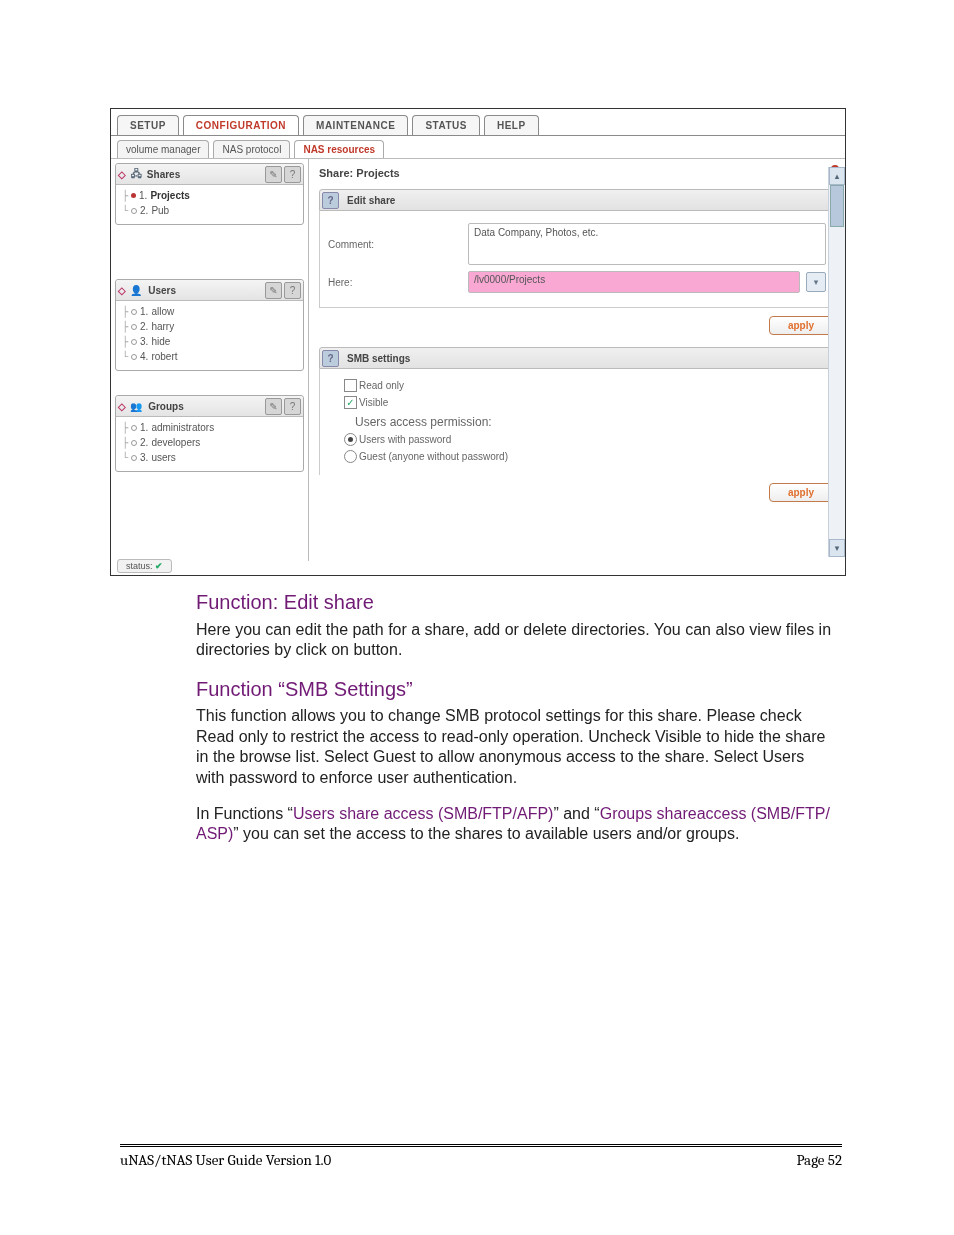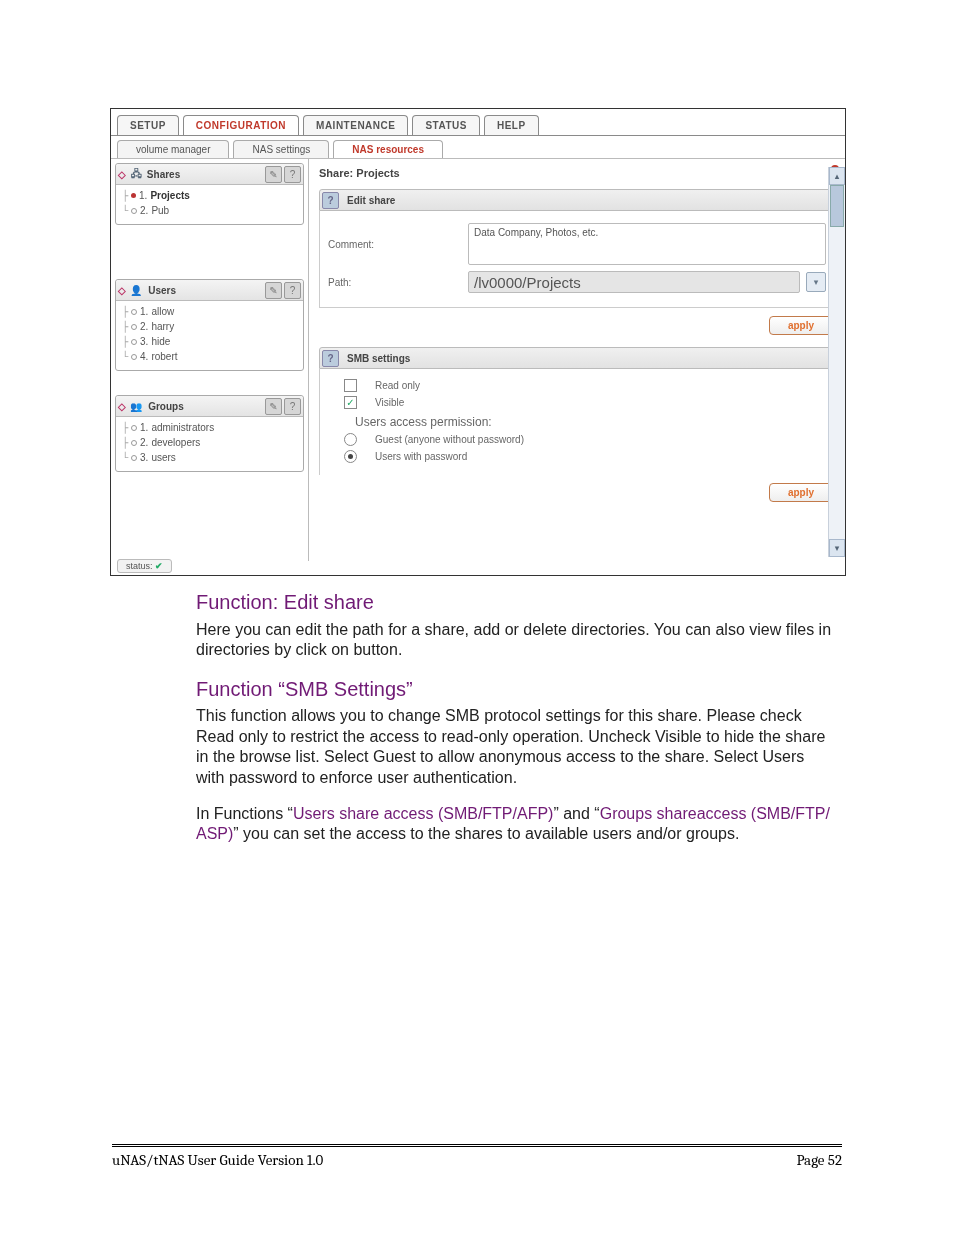--- a/index.html
+++ b/index.html
@@ -3,21 +3,21 @@
 <meta charset="utf-8">
 <style>
   html,body{margin:0;padding:0;background:#fff;font-family:"Times New Roman",serif;color:#000}
   .page{width:954px;height:1199px;position:relative;margin:0 auto;box-sizing:border-box}
   .shot{position:absolute;left:110px;top:108px;width:734px;height:466px;border:1px solid #333;background:#fff;font-family:Verdana,Arial,sans-serif;font-size:11px;color:#444}
   
   .tabrow{display:flex;align-items:flex-end;padding-left:6px;border-bottom:1px solid #8a8a8a;height:26px;background:#fff}
   .tab{border:1px solid #8a8a8a;border-bottom:none;border-radius:4px 4px 0 0;padding:4px 12px;margin-right:4px;background:#f6f6f6;font-size:10px;font-weight:bold;color:#555;letter-spacing:.5px}
   .tab.active{background:#fff;color:#c0392b;font-weight:bold}
   .subtabrow{display:flex;align-items:flex-end;padding-left:6px;border-bottom:1px solid #bbb;height:22px;background:#fff}
-  .subtab{border:1px solid #aaa;border-bottom:none;border-radius:4px 4px 0 0;padding:3px 18px;margin-right:4px;background:#f4f4f4;font-size:10px;color:#555}
+  .subtab{border:1px solid #aaa;border-bottom:none;border-radius:4px 4px 0 0;padding:3px 8px;margin-right:4px;background:#f4f4f4;font-size:10px;color:#555}
   .subtab.active{background:#fff;color:#c0392b;font-weight:bold}
   .body{display:flex;height:calc(100% - 48px - 16px)}
   
   .sidebar{width:198px;border-right:1px solid #bbb;padding:4px 4px 0 4px;box-sizing:border-box;background:#fff}
   .panel{border:1px solid #aaa;border-radius:3px;margin-bottom:6px;background:#fff}
   .panel-head{display:flex;align-items:center;justify-content:space-between;background:linear-gradient(#f4f4f4,#e4e4e4);border-bottom:1px solid #bbb;border-radius:3px 3px 0 0;height:20px;padding:0 2px}
   .panel-head .title{display:flex;align-items:center;gap:5px;font-size:10px;font-weight:bold;color:#444}
   .panel-head .tools{display:flex;gap:2px}
   .tool{width:15px;height:15px;background:#d6d6d6;border:1px solid #999;border-radius:2px;display:flex;align-items:center;justify-content:center;font-size:10px;color:#777}
   .tree{padding:3px 4px 6px 6px;font-size:10px;color:#555}
@@ -31,59 +31,59 @@
   
   .main{flex:1;position:relative;background:#fff;padding:4px 10px 4px 10px;box-sizing:border-box}
   .share-title{position:relative;font-size:11px;font-weight:bold;color:#444;margin:4px 0 10px 0}
   .accent-dot{position:absolute;right:-4px;top:-2px;width:8px;height:8px;border-radius:50%;background:#c0392b}
   .section-bar{display:flex;align-items:center;background:linear-gradient(#f0f0f0,#e2e2e2);border:1px solid #bbb;border-radius:3px 3px 0 0;height:20px;padding:0 2px;font-size:10px;font-weight:bold;color:#444}
   .section-bar .q{width:15px;height:15px;background:#bcd;border:1px solid #88a;border-radius:2px;display:flex;align-items:center;justify-content:center;font-size:10px;color:#668;margin-right:8px}
   .formbox{border:1px solid #ccc;border-top:none;padding:6px 8px 8px 8px;background:#fff}
   .row{display:flex;align-items:center;margin:6px 0}
   .lbl{width:140px;font-size:10px;color:#666}
   .textarea{flex:1;border:1px solid #bbb;border-radius:2px;height:34px;padding:3px 5px;font-size:10px;color:#555;background:#fff}
-  .input{flex:1;border:1px solid #bbb;border-radius:2px;height:16px;padding:2px 5px;font-size:15px;color:#555;background:#e5e5e5}
+  .input{flex:1;border:1px solid #bbb;border-radius:2px;height:16px;padding:2px 5px;font-size:10px;color:#555;background:#f9a8d4}
   .dropdown-btn{width:18px;height:18px;margin-left:6px;background:#e5ecf4;border:1px solid #9ab;border-radius:2px;display:flex;align-items:center;justify-content:center;color:#678;font-size:9px}
   .apply-wrap{display:flex;justify-content:flex-end;margin:8px 2px 12px 0}
   .apply{background:linear-gradient(#fff,#eee);border:1px solid #c27a4a;border-radius:4px;padding:3px 18px;font-size:10px;font-weight:bold;color:#e07030}
-  .checkbox-row,.radio-row{display:flex;align-items:center;gap:18px;font-size:10px;color:#666;margin:4px 0 4px 16px}
+  .checkbox-row,.radio-row{display:flex;align-items:center;gap:2px;font-size:10px;color:#666;margin:4px 0 4px 16px}
   .checkbox{width:11px;height:11px;border:1px solid #888;background:#fff;display:flex;align-items:center;justify-content:center;font-size:10px;color:#2a6}
   .radio{width:11px;height:11px;border:1px solid #888;border-radius:50%;background:#fff;display:flex;align-items:center;justify-content:center}
   .radio .sel{width:5px;height:5px;border-radius:50%;background:#444}
   .perm-label{font-size:12px;color:#666;margin:6px 0 2px 27px}
   .statusbar{position:absolute;left:6px;bottom:2px;border:1px solid #bbb;border-radius:3px;background:#f2f2f2;font-size:9px;color:#555;padding:1px 8px}
   .statusbar .chk{color:#2a6;font-weight:bold}
   .vscroll{position:absolute;right:0;top:58px;width:16px;bottom:18px;background:#eef2f7;border-left:1px solid #c8d0db}
   .vscroll .arrow{height:16px;background:#dbe5f0;border:1px solid #a8b8cc;display:flex;align-items:center;justify-content:center;font-size:9px;color:#567}
   .vscroll .thumb{position:absolute;right:1px;left:1px;top:18px;height:40px;background:#b8c8dc;border:1px solid #8aa}
   
   .doc{position:absolute;left:196px;top:590px;width:640px;font-family:Arial,Helvetica,sans-serif;font-size:16px;color:#222;line-height:1.28}
   .doc h3{font-family:Arial,Helvetica,sans-serif;font-size:20px;font-weight:normal;color:#701a75;margin:0 0 4px 0}
   .doc p{margin:0 0 16px 0}
   .doc .gray{color:#701a75}
-  .footer{position:absolute;left:112px;right:112px;bottom:30px;border-top:3px double #000;padding-top:4px;display:flex;justify-content:space-between;font-family:Cambria,"Times New Roman",serif;font-size:15px}
+  .footer{position:absolute;left:120px;right:112px;bottom:30px;border-top:3px double #000;padding-top:4px;display:flex;justify-content:space-between;font-family:Cambria,"Times New Roman",serif;font-size:15px}
 </style>
 </head>
 <body>
 
 <div class="page">
 
   <div class="shot">
 
     <div class="tabrow">
       <div class="tab">SETUP</div>
       <div class="tab active">CONFIGURATION</div>
       <div class="tab">MAINTENANCE</div>
       <div class="tab">STATUS</div>
       <div class="tab">HELP</div>
     </div>
 
     <div class="subtabrow">
       <div class="subtab">volume manager</div>
-      <div class="subtab">NAS settings</div>
+      <div class="subtab">NAS protocol</div>
       <div class="subtab active">NAS resources</div>
     </div>
 
     <div class="body">
 
       <div class="sidebar">
 
         <div class="panel">
           <div class="panel-head">
             <span class="title">
@@ -198,21 +198,21 @@
         <div class="section-bar">
           <span class="q">?</span>
           <span>Edit share</span>
         </div>
         <div class="formbox">
           <div class="row">
             <div class="lbl">Comment:</div>
             <div class="textarea">Data Company, Photos, etc.</div>
           </div>
           <div class="row">
-            <div class="lbl">Path:</div>
+            <div class="lbl">Here:</div>
             <div class="input">/lv0000/Projects</div>
             <div class="dropdown-btn">
                 <span>▾</span>
               </div>
           </div>
         </div>
         <div class="apply-wrap">
             <button class="apply">apply</button>
           </div>
 
@@ -224,28 +224,28 @@
           <div class="checkbox-row">
             <span class="checkbox"></span>
             <span>Read only</span>
           </div>
           <div class="checkbox-row">
             <span class="checkbox">✓</span>
             <span>Visible</span>
           </div>
           <div class="perm-label">Users access permission:</div>
           <div class="radio-row">
+            <span class="radio">
+                <span class="sel"></span>
+              </span>
+            <span>Users with password</span>
+          </div>
+          <div class="radio-row">
             <span class="radio"></span>
             <span>Guest (anyone without password)</span>
-          </div>
-          <div class="radio-row">
-            <span class="radio">
-                <span class="sel"></span>
-              </span>
-            <span>Users with password</span>
           </div>
         </div>
         <div class="apply-wrap" style="margin-bottom:0">
             <button class="apply">apply</button>
           </div>
       </div>
     </div>
 
     <div class="vscroll">
       <div class="arrow">▴</div>

